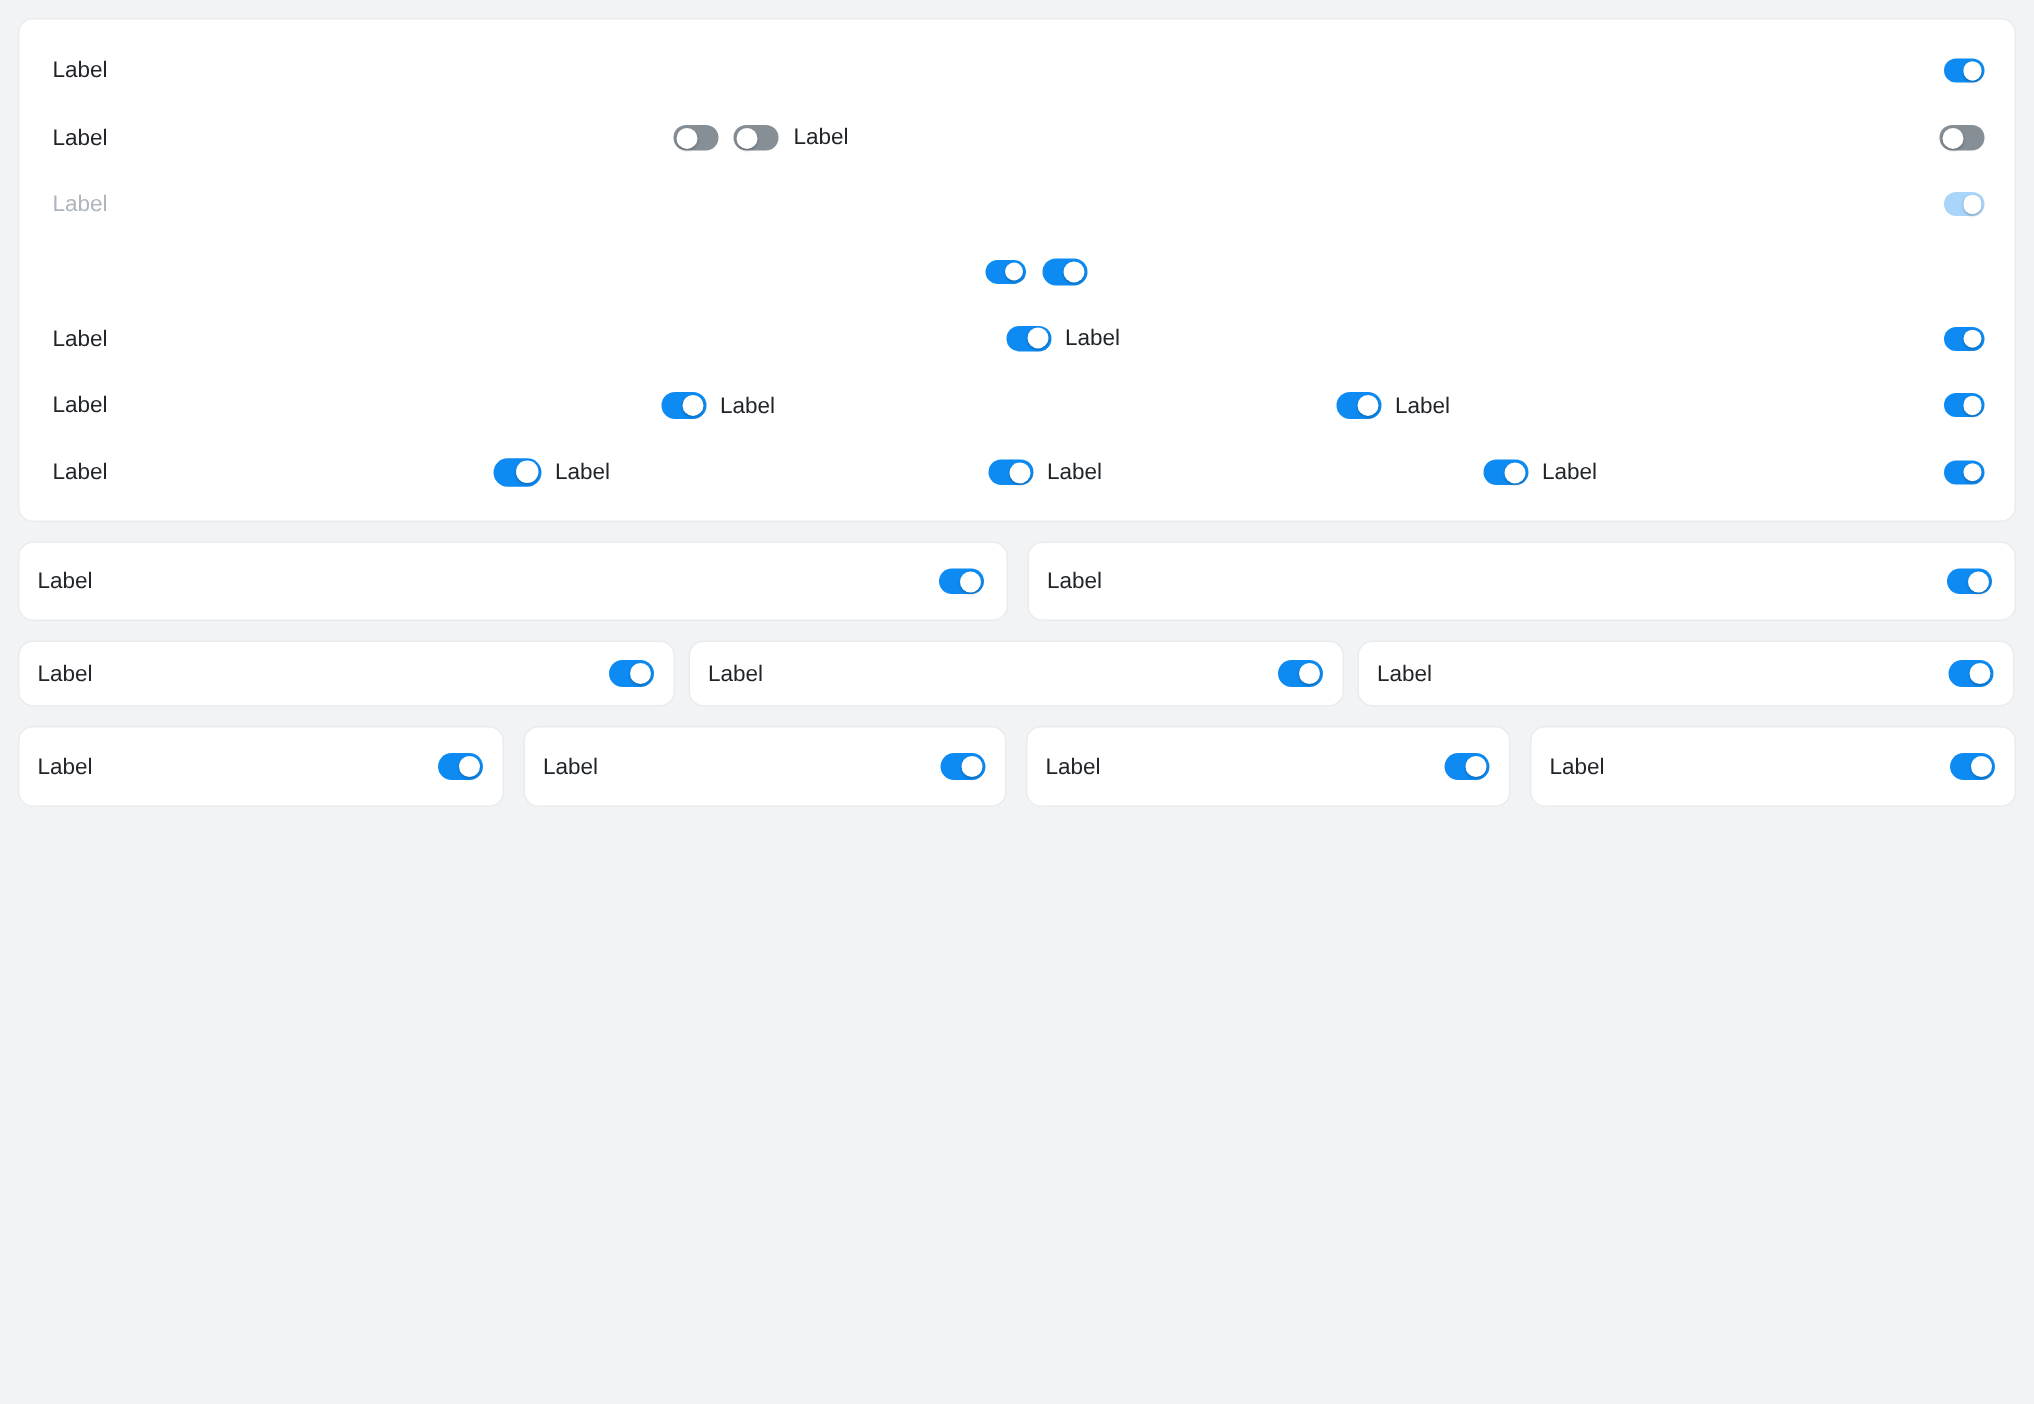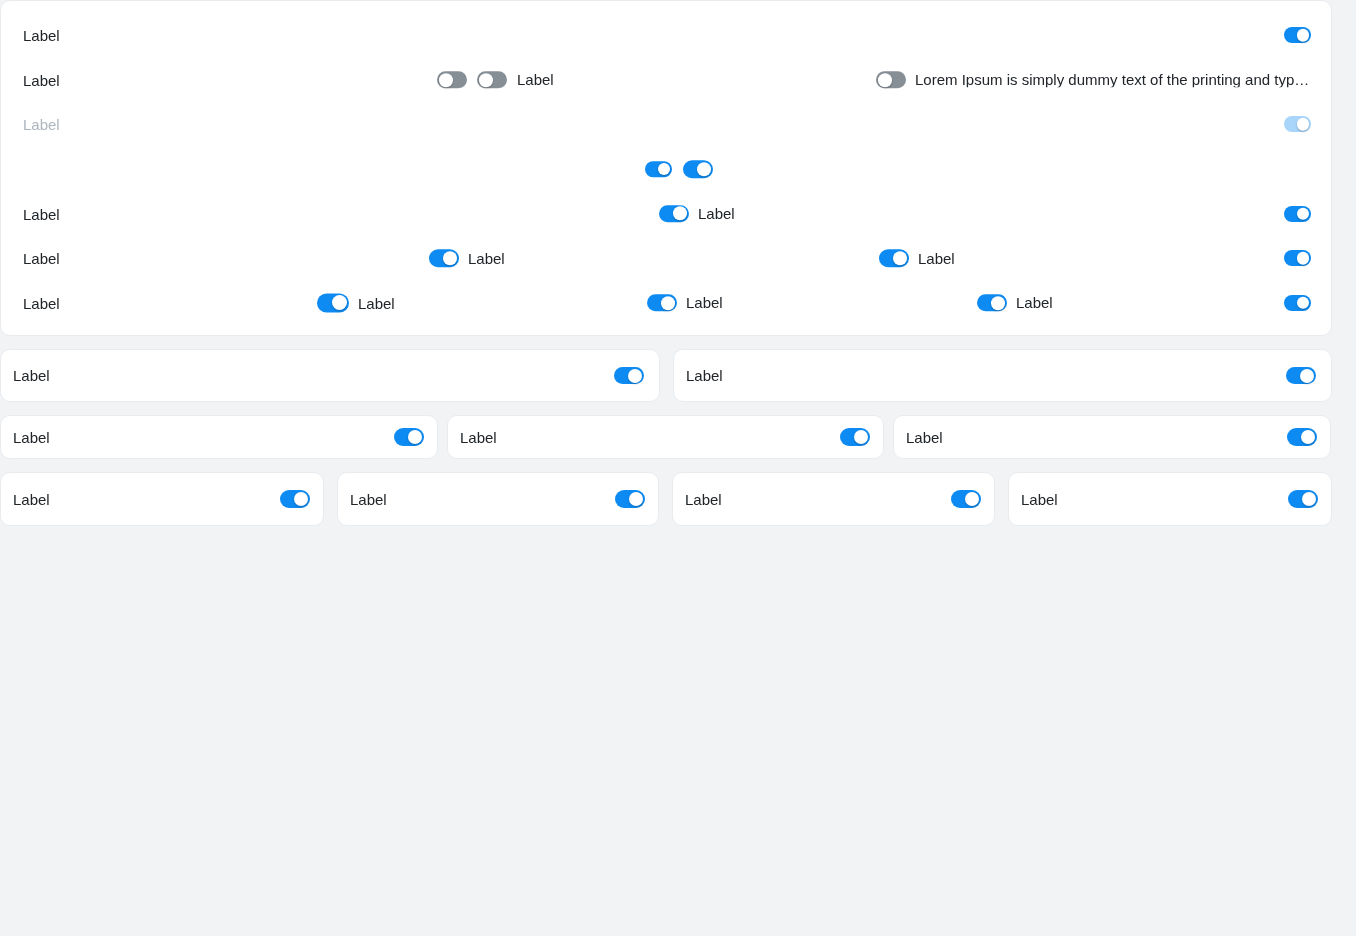--- a/index.html
+++ b/index.html
@@ -14,20 +14,21 @@
     font-size: 15px;
     color: #212529;
     overflow: hidden;
   }
 
   .page {
     position: relative;
     width: 1356px;
     height: 936px;
     box-sizing: border-box;
+    padding: 12px;
   }
 
   
   .card {
     background: #ffffff;
     border: 1px solid #e9ecef;
     border-radius: 10px;
     box-sizing: border-box;
   }
 
@@ -175,21 +176,20 @@
           </span>
         <span class="sw off sz-md">
             <span class="knob"></span>
           </span>
         <span class="lbl">Label</span>
       </div>
       <div class="col c-lorem">
         <span class="sw off sz-md">
             <span class="knob"></span>
           </span>
-        <span class="lbl truncate">Lorem Ipsum is simply dummy text of the printing and type…</span>
       </div>
     </div>
 
     <div class="card-row">
       <div class="col c1">
         <span class="lbl muted">Label</span>
       </div>
       <div class="col c5">
         <span class="sw disabled sz-sm">
             <span class="knob"></span>

